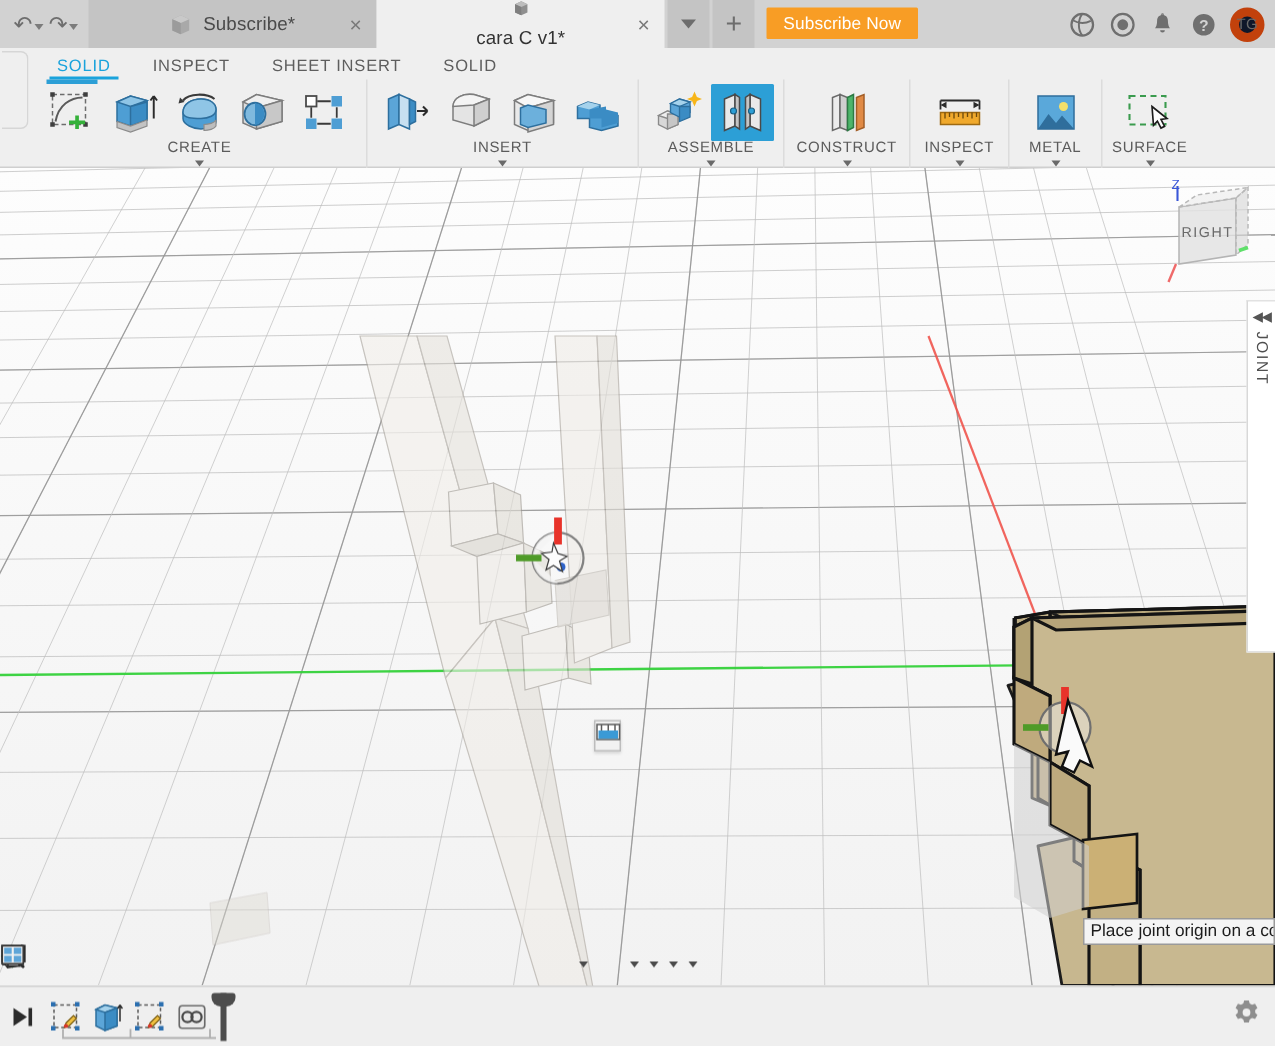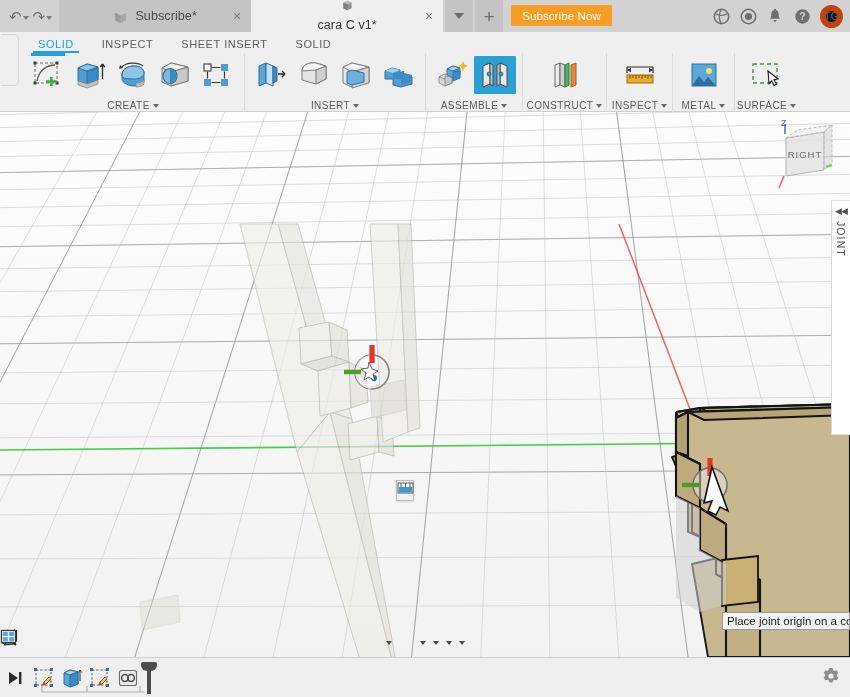--- a/index.html
+++ b/index.html
@@ -98,20 +98,21 @@
   .tool {
     width: 42px; height: 38px; display: flex; align-items: center; justify-content: center;
     cursor: pointer; position: relative;
   }
   .tool.active { background: #2c9fd6; border-radius: 1px; }
   .plabel {
     position: absolute; bottom: 1px; left: 0; right: 0;
     font-size: 10px; color: #5b5b5b; text-align: center; letter-spacing: .45px;
     display: flex; align-items: center; justify-content: center; gap: 3px;
     white-space: nowrap;
+    flex-direction: column;
   }
   .plabel .pc {
     width: 0; height: 0; border-left: 3.5px solid transparent;
     border-right: 3.5px solid transparent; border-top: 4px solid #6a6a6a;
   }
   .left-stub {
     position: absolute; left: 1px; top: 2px; width: 18px; height: 52px;
     border: 1px solid #d6d6d6; border-left: none;
     border-radius: 0 5px 5px 0; background: #efefef;
   }

